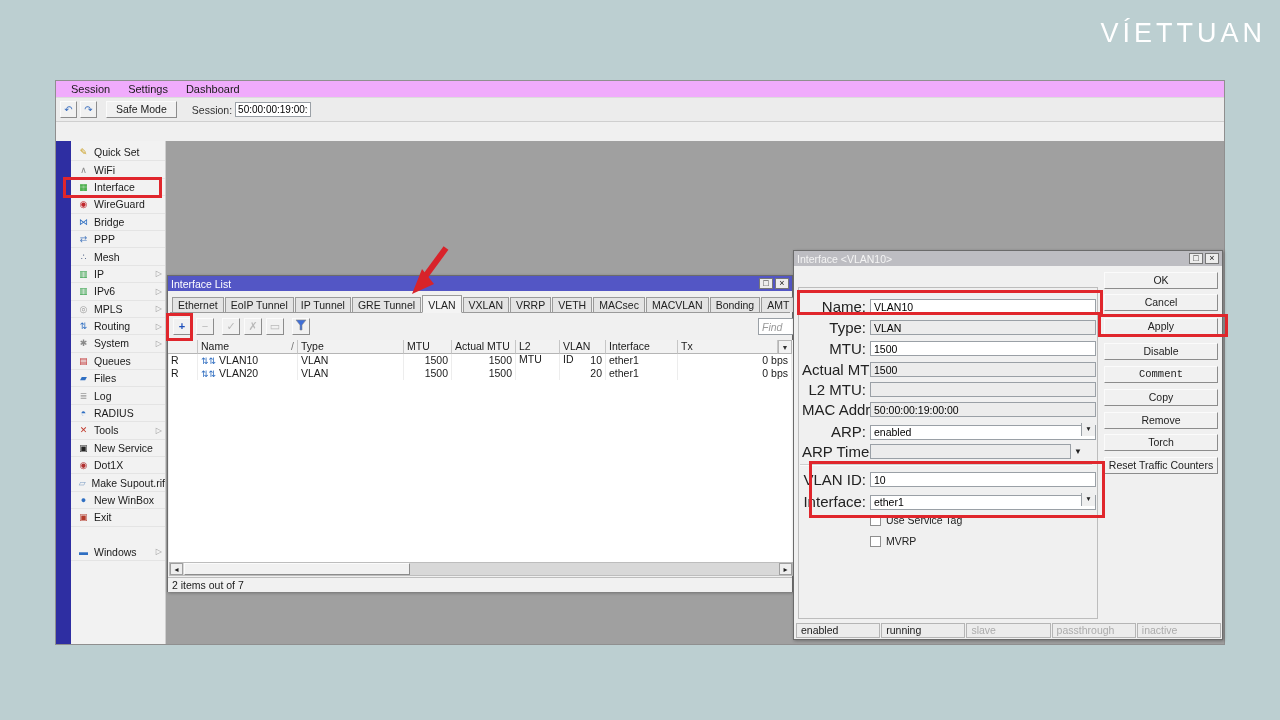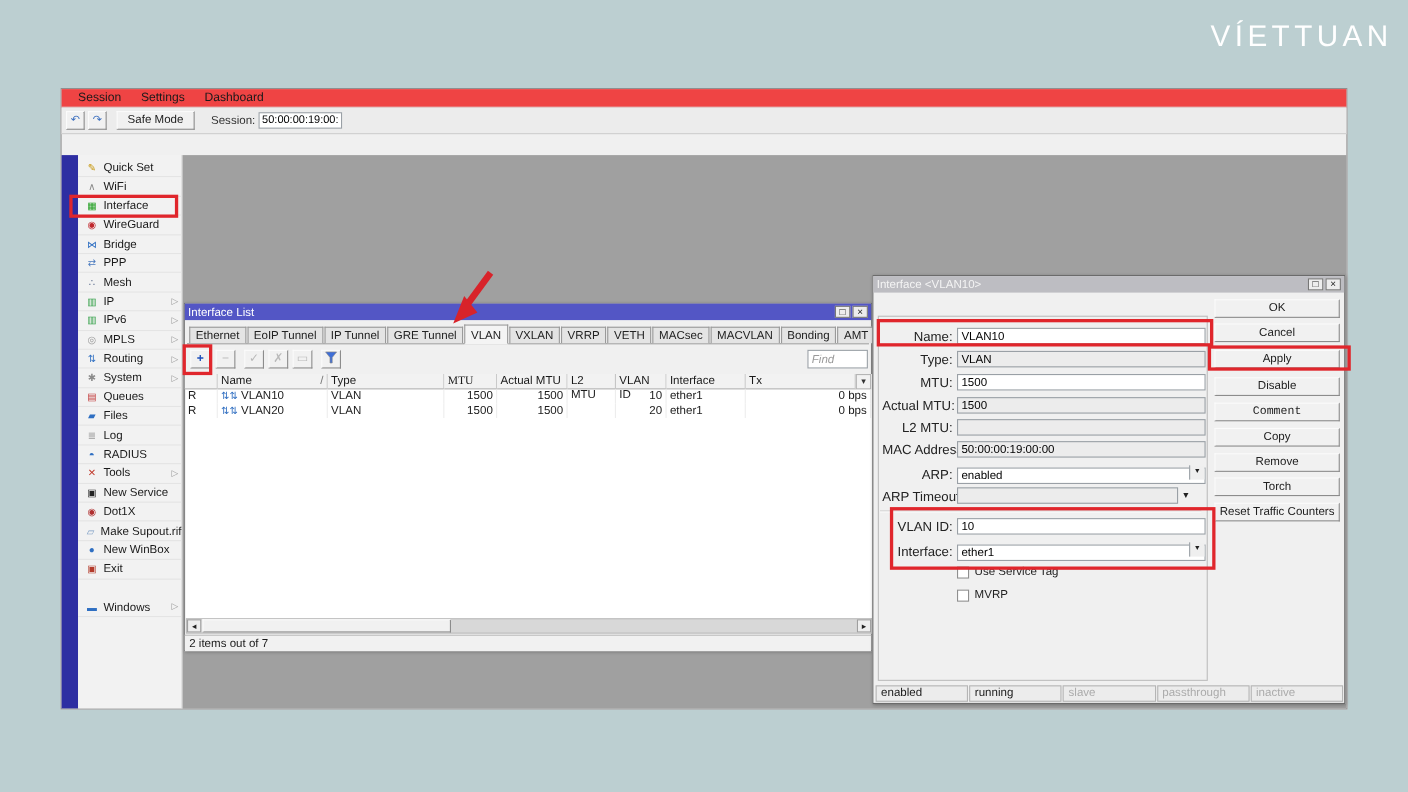--- a/index.html
+++ b/index.html
@@ -7,21 +7,21 @@
   body { font-family:"Liberation Sans", sans-serif; background:#bccfd1; position:relative; overflow:hidden; color:#1a1a1a; }
 
   
   .logo { position:absolute; top:18px; right:14px; color:#ffffff; font-size:27px; letter-spacing:4px; font-weight:500; }
 
   
   .app { position:absolute; left:55px; top:80px; width:1170px; height:565px; background:#f0f0f0; border:1px solid #8f8f8f; }
   .app-titlebar { height:18px; background:linear-gradient(#fdfdfd,#e9e9e9); border-bottom:1px solid #d2d2d2; display:flex; align-items:center; padding-left:4px; }
   .app-ico { width:12px; height:12px; border-radius:50%; background:radial-gradient(circle at 35% 35%, #7fb2e8, #1f5fae); margin-right:5px; }
   .app-title { font-size:11px; color:#222; }
-  .menubar { height:17px; background:#ef4444; border-bottom:1px solid #dcdcdc; display:flex; align-items:center; padding-left:6px; }
+  .menubar { height:17px; background:#f0abfc; border-bottom:1px solid #dcdcdc; display:flex; align-items:center; padding-left:6px; }
   .menu-item { font-size:11px; padding:0 9px; }
   .toolbar { height:24px; background:#ececec; border-bottom:1px solid #cfcfcf; display:flex; align-items:center; padding-left:4px; gap:3px; }
   .tb-btn { width:17px; height:17px; border:1px solid; border-color:#fbfbfb #8c8c8c #8c8c8c #fbfbfb; background:#f1f1f1; font-size:10px; line-height:15px; text-align:center; color:#3a6ebf; }
   .safe-mode { height:17px; border:1px solid; border-color:#fbfbfb #8c8c8c #8c8c8c #fbfbfb; background:#f1f1f1; font-size:10.5px; line-height:15px; padding:0 9px; margin-left:6px; color:#222; }
   .sess-lbl { font-size:10.5px; margin-left:12px; color:#333; }
   .sess-inp { width:76px; height:15px; border:1px solid #9aa0a6; background:#fff; font-size:10px; padding:0 2px; font-family:inherit; }
   .workspace { position:absolute; left:0; top:60px; right:0; bottom:0; display:flex; }
   .accent-strip { width:15px; background:#2e2ea2; }
   .sidebar { width:95px; background:#f2f2f2; border-right:1px solid #cfcfcf; padding-top:3px; }
   .mdi { flex:1; background:#a0a0a0; }
@@ -41,39 +41,39 @@
   .wbtn { width:14px; height:11px; background:#ededed; border:1px solid #777; color:#222; font-size:9px; line-height:9px; text-align:center; }
 
   .tabs { position:absolute; left:2px; display:flex; align-items:flex-end; border-bottom:1px solid #9a9a9a; padding-left:2px; }
   .tab { border:1px solid #9a9a9a; border-bottom:none; background:#e4e4e4; font-size:10.5px; height:15px; line-height:15px; padding:0 5px; margin-right:1px; white-space:nowrap; color:#222; }
   .tab-active { background:#f4f4f4; height:18px; line-height:18px; margin-bottom:-1px; border-bottom:1px solid #f4f4f4; }
   .tab-dim { color:#9a9a9a; }
 
   
   .il-toolbtn { position:absolute; width:18px; height:17px; border:1px solid; border-color:#fbfbfb #8c8c8c #8c8c8c #fbfbfb; background:#f1f1f1; font-size:11px; line-height:15px; text-align:center; }
   .dim { color:#b9b9b9; }
-  .find-inp { position:absolute; width:55px; height:17px; border:1px solid #9aa0a6; background:#fff; font-size:10.5px; padding:0 3px; font-family:inherit; }
+  .find-inp { position:absolute; width:55px; height:17px; border:1px solid #9aa0a6; background:#fff; font-size:10.5px; padding:0 3px; font-family:inherit;margin-left:24px; }
   .find-inp::placeholder { color:#9a9a9a; font-style:italic; }
   .tbody-bg { position:absolute; background:#fff; }
   .thr,.tr { position:absolute; display:flex; width:624px; }
   .th { background:#f2f2f2; border-right:1px solid #c6c6c6; border-bottom:1px solid #b5b5b5; font-size:10.5px; height:14px; line-height:13px; padding:0 3px; display:flex; }
   .td { font-size:10.5px; height:13px; line-height:13px; padding:0 3px; border-right:1px solid #ededed; white-space:nowrap; overflow:hidden; }
   .num { text-align:right; }
   .vlan-ico { color:#2d6cc0; font-size:9px; margin-right:3px; }
   .sort { margin-left:auto; color:#777; }
   .hdr-dd { background:#f2f2f2; border:1px solid #b5b5b5; width:14px; height:14px; font-size:7px; text-align:center; line-height:13px; color:#333; }
   .scrollbar { position:absolute; height:14px; background:#d8d8d8; border:1px solid #bdbdbd; display:flex; }
   .sb-arrow { width:13px; height:12px; background:#eeeeee; border:1px solid #9f9f9f; font-size:8px; line-height:11px; text-align:center; color:#222; }
   .sb-thumb { position:absolute; left:14px; top:0px; width:226px; height:12px; background:#f1f1f1; border:1px solid; border-color:#fbfbfb #8c8c8c #8c8c8c #fbfbfb; }
   .il-status { position:absolute; background:#f1f1f1; border-top:1px solid #bdbdbd; font-size:10.5px; padding:1px 4px; }
 
   
   .panel { position:absolute; border:1px solid #bdbdbd; background:#f0f0f0; }
   .drow { position:absolute; left:8px; width:294px; display:flex; align-items:center; }
-  .dlbl { width:64px; text-align:right; font-size:12px; margin-right:4px; white-space:nowrap; color:#222; }
+  .dlbl { width:64px; text-align:right; font-size:15px; margin-right:4px; white-space:nowrap; color:#222; }
   .dinp { flex:1; height:15px; border:1px solid #9aa0a6; background:#fff; font-size:10.5px; padding:0 3px; font-family:inherit; }
   .ro { background:#ececec; }
   .combo { position:relative; }
   .combo-btn { position:absolute; right:1px; top:1px; width:14px; height:12.5px; background:#efefef; border-left:1px solid #9aa0a6; font-size:6.5px; text-align:center; line-height:12px; color:#222; }
   .dd-glyph { font-size:8px; margin-left:3px; color:#222; }
   .cbrow { position:absolute; left:76px; display:flex; align-items:center; }
   .cb { width:11px; height:11px; border:1px solid #8f8f8f; background:#fff; margin-right:5px; }
   .cb-lbl { font-size:10.5px; color:#222; }
   .dsep { position:absolute; left:6px; width:292px; height:2px; border-top:1px solid #cfcfcf; border-bottom:1px solid #fafafa; }
   .dbtn { position:absolute; left:310px; width:114px; height:17px; border:1px solid; border-color:#fbfbfb #8c8c8c #8c8c8c #fbfbfb; background:#f1f1f1; font-size:10.5px; line-height:15px; text-align:center; color:#222; white-space:nowrap; }
@@ -251,21 +251,21 @@
     <div class="th" style="width:30px;">
         <span></span>
       </div>
     <div class="th" style="width:100px;">
         <span>Name</span>
         <span class="sort">/</span>
       </div>
     <div class="th" style="width:106px;">
         <span>Type</span>
       </div>
-    <div class="th" style="width:48px;font-family:Liberation Serif, serif;">
+    <div class="th" style="width:48px;">
         <span>MTU</span>
       </div>
     <div class="th" style="width:64px;">
         <span>Actual MTU</span>
       </div>
     <div class="th" style="width:44px;">
         <span>L2 MTU</span>
       </div>
     <div class="th" style="width:46px;">
         <span>VLAN ID</span>

